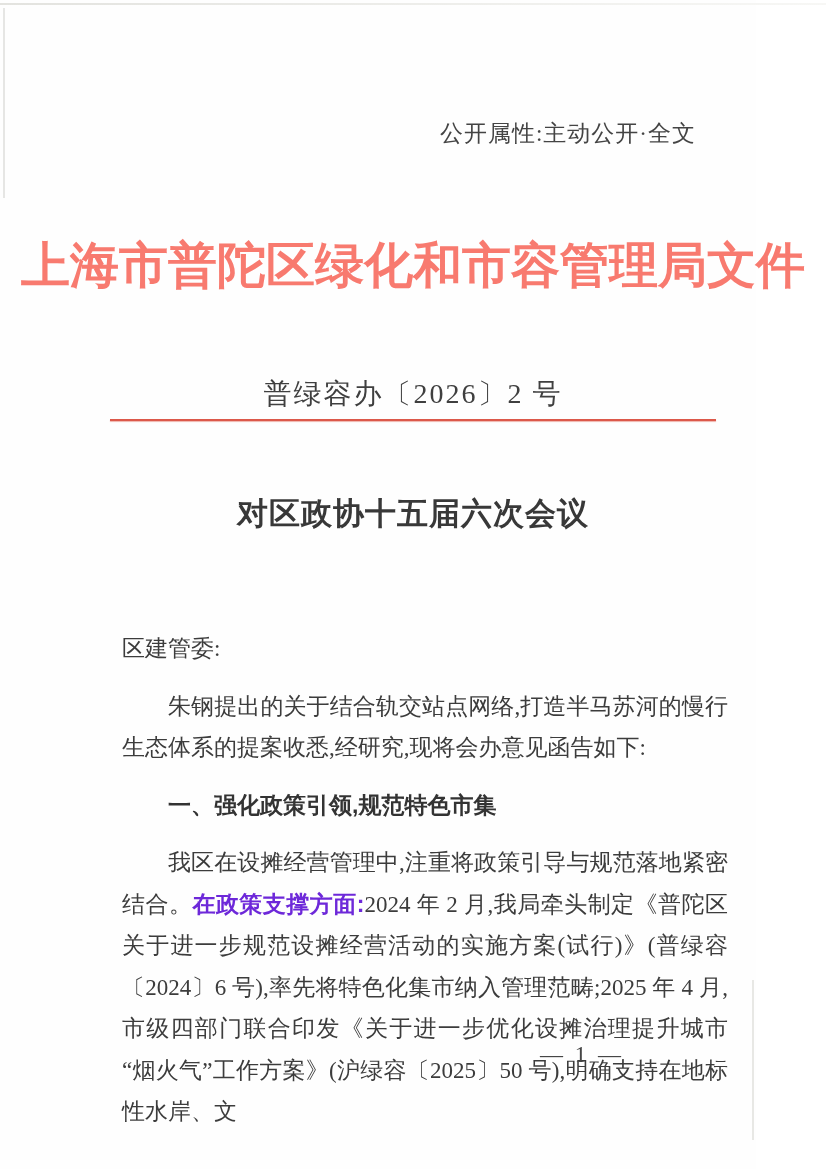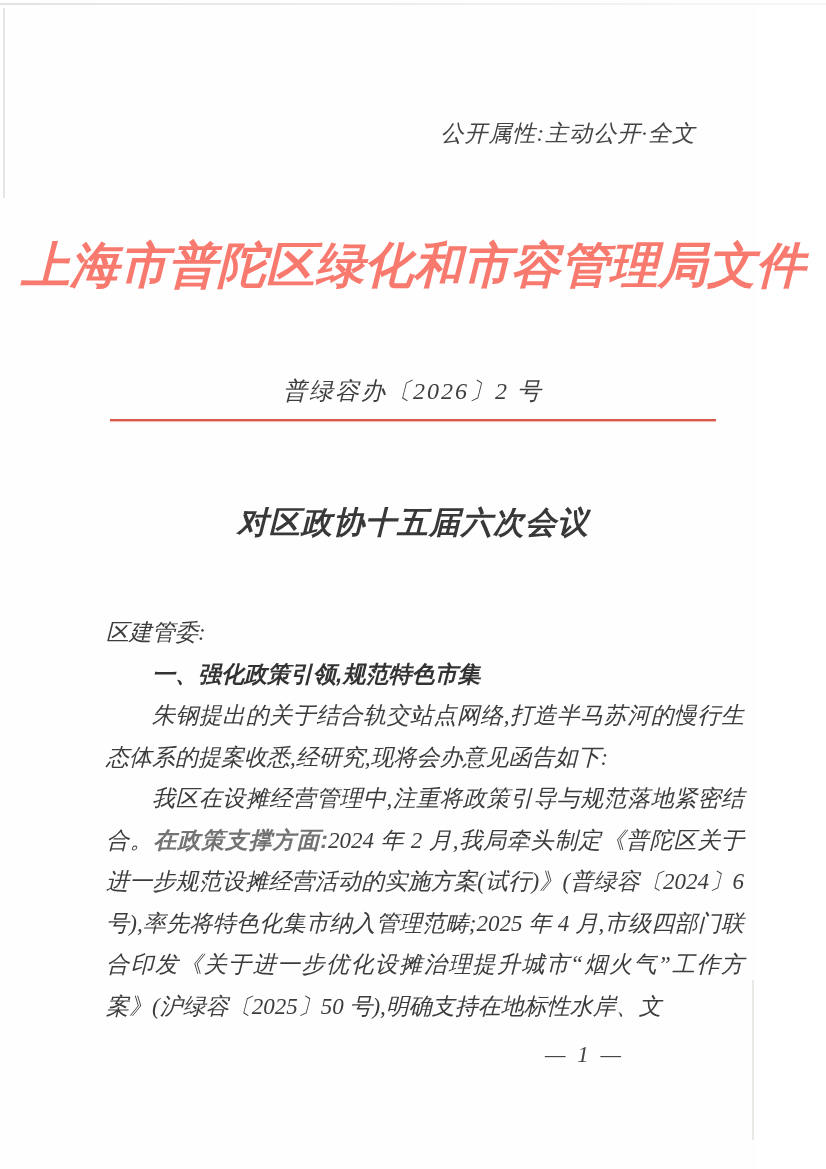--- a/index.html
+++ b/index.html
@@ -12,21 +12,20 @@
     width:826px;height:1169px;
     background:#ffffff;
     font-family:"Liberation Serif","DejaVu Serif",serif;
     color:var(--ink);
     overflow:hidden;
   }
   .page{
     position:relative;
     width:756px;height:1169px;
     background:#fefefe;
-    font-style:italic;
   }
   
   .scan-edge-top{
     position:absolute;top:3px;left:0;width:826px;height:2px;
     background:linear-gradient(90deg,#e3e3df,#efefec 60%,#f7f7f5);
   }
   .scan-edge-left{
     position:absolute;top:8px;left:3px;width:2px;height:190px;
     background:#dcdcd8;opacity:.7;
   }
@@ -43,48 +42,48 @@
     position:absolute;top:233px;left:0;width:826px;margin:0;
     text-align:center;
     font-size:49px;font-weight:700;letter-spacing:0px;
     color:var(--red-title);
     font-family:"Liberation Serif","DejaVu Serif",serif;
     white-space:nowrap;
   }
   .doc-number{
     position:absolute;top:375px;left:0;width:826px;
     text-align:center;
-    font-size:24px;letter-spacing:2px;color:#3f3f3f;
+    font-size:28px;letter-spacing:2px;color:#3f3f3f;
   }
   .red-rule{
     position:absolute;top:419px;left:110px;width:606px;height:2px;
     background:var(--red-rule);
     box-shadow:0 1px 1px rgba(220,88,74,.45);
   }
   .doc-title{
     position:absolute;top:492px;left:0;width:826px;
     text-align:center;
     font-size:31px;line-height:43px;font-weight:700;
-    color:#383838;letter-spacing:1px;margin-top:9px;
+    color:#383838;letter-spacing:1px;
   }
   .body-text{
     position:absolute;top:612px;left:106px;width:638px;
     font-size:23px;line-height:41.5px;
     text-align:justify;
     color:var(--ink);
   }
-  .body-text p{margin:0;}
+  .body-text p{margin:16px;}
   .para{text-indent:2em;}
   .heading{
     font-family:"Liberation Sans","DejaVu Sans",sans-serif;
     font-weight:700;color:#333;
   }
   .bold-run{
     font-family:"Liberation Sans","DejaVu Sans",sans-serif;
-    font-weight:700;color:#737373;
+    font-weight:700;color:#6d28d9;
   }
   .page-number{
     position:absolute;top:1042px;right:132px;
     font-size:23px;letter-spacing:3px;color:#454545;
     white-space:nowrap;
   }
 </style>
 </head>
 <body>
 
@@ -101,20 +100,20 @@
   <div class="doc-number">普绿容办〔2026〕2 号</div>
 
   <div class="red-rule"></div>
 
   <div class="doc-title">
     <div>对区政协十五届六次会议</div>
   </div>
 
   <div class="body-text">
     <p class="salutation">区建管委:</p>
+    <p class="para">朱钢提出的关于结合轨交站点网络,打造半马苏河的慢行生态体系的提案收悉,经研究,现将会办意见函告如下:</p>
     <p class="para heading">一、强化政策引领,规范特色市集</p>
-    <p class="para">朱钢提出的关于结合轨交站点网络,打造半马苏河的慢行生态体系的提案收悉,经研究,现将会办意见函告如下:</p>
     <p class="para"><span>我区在设摊经营管理中,注重将政策引导与规范落地紧密结合。</span><span class="bold-run">在政策支撑方面:</span><span>2024 年 2 月,我局牵头制定《普陀区关于进一步规范设摊经营活动的实施方案(试行)》(普绿容〔2024〕6 号),率先将特色化集市纳入管理范畴;2025 年 4 月,市级四部门联合印发《关于进一步优化设摊治理提升城市“烟火气”工作方案》(沪绿容〔2025〕50 号),明确支持在地标性水岸、文</span></p>
   </div>
 
   <div class="page-number">— 1 —</div>
 
 </div>
 
 </body></html>

